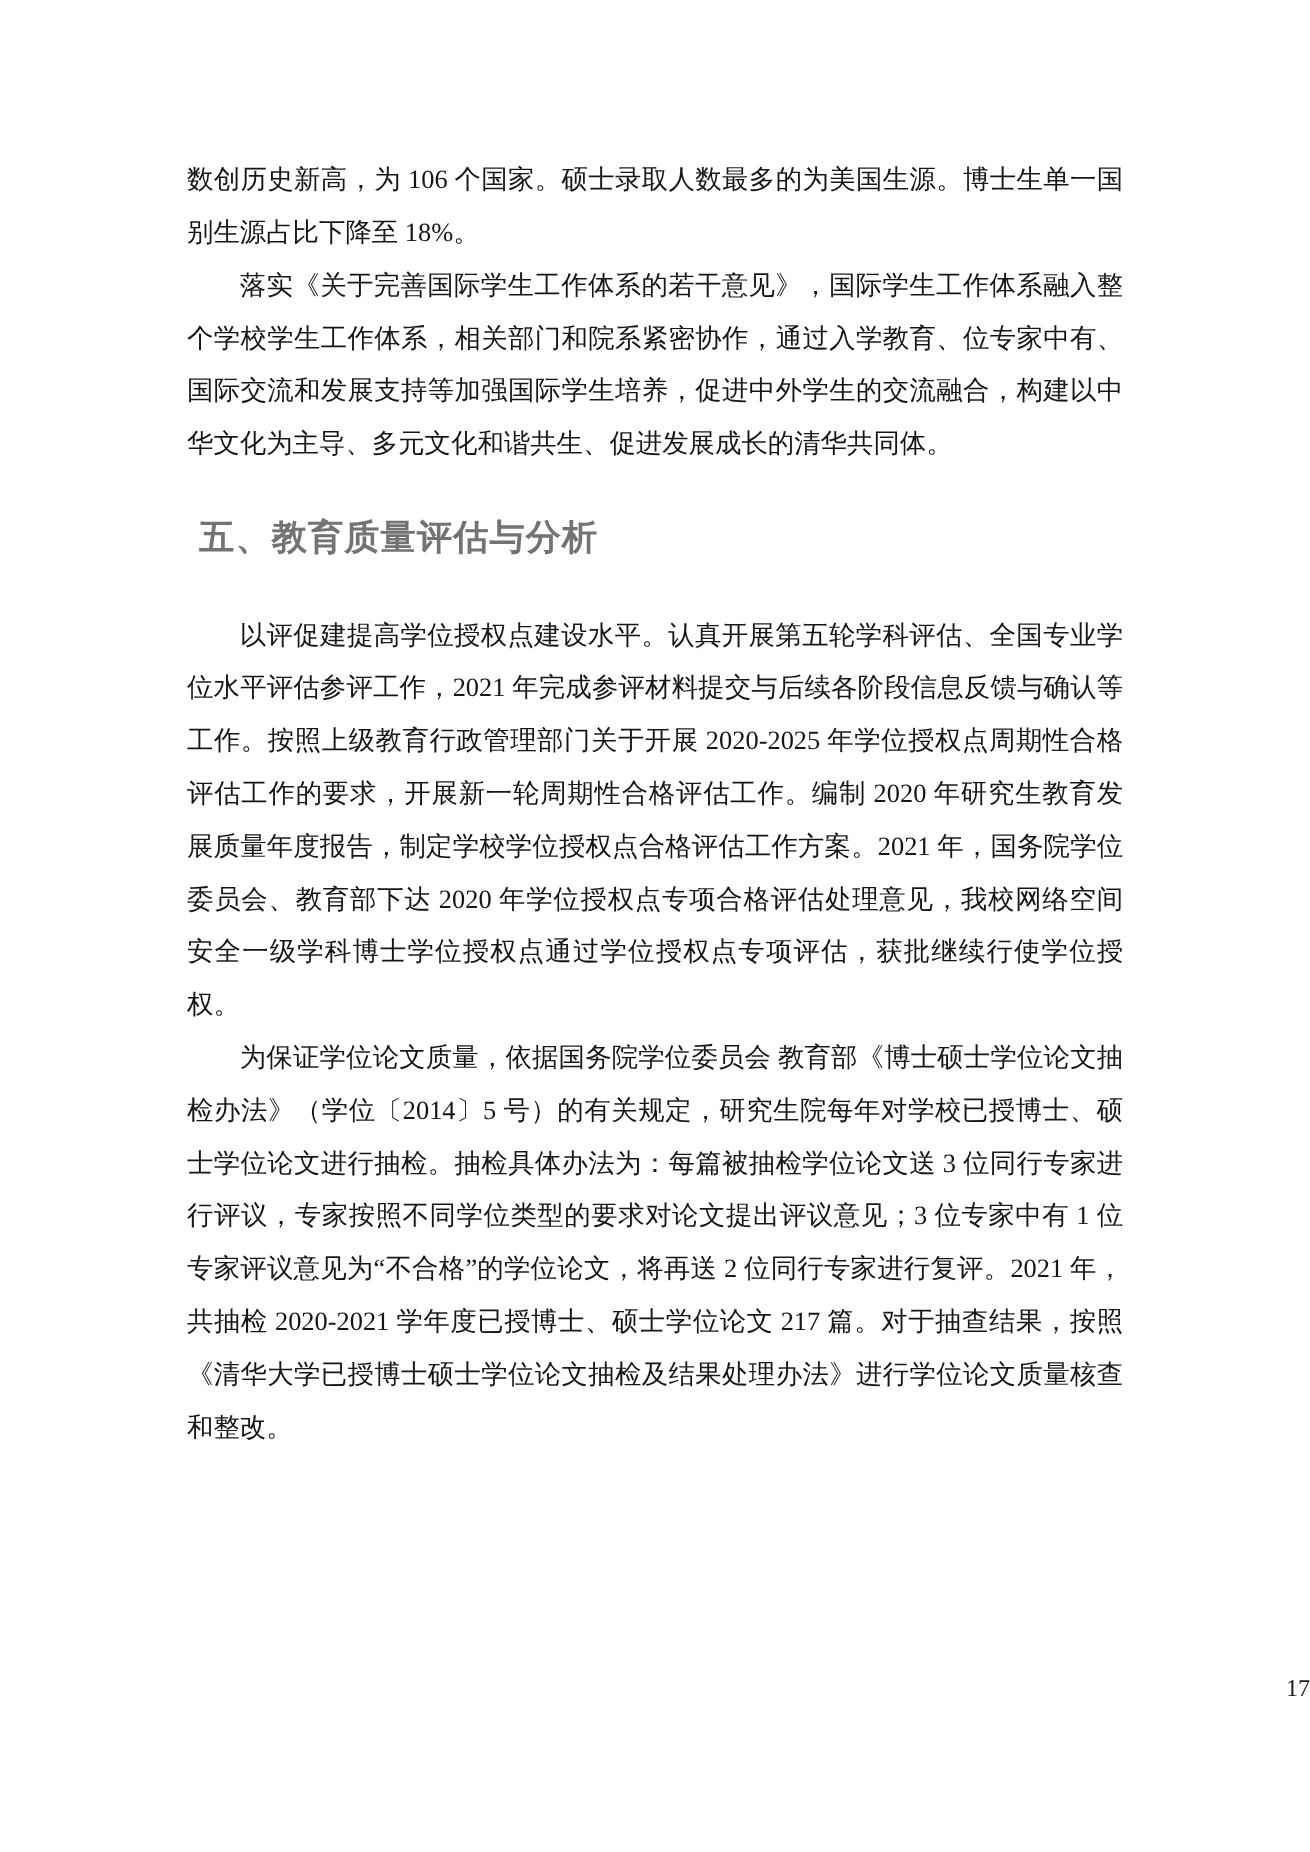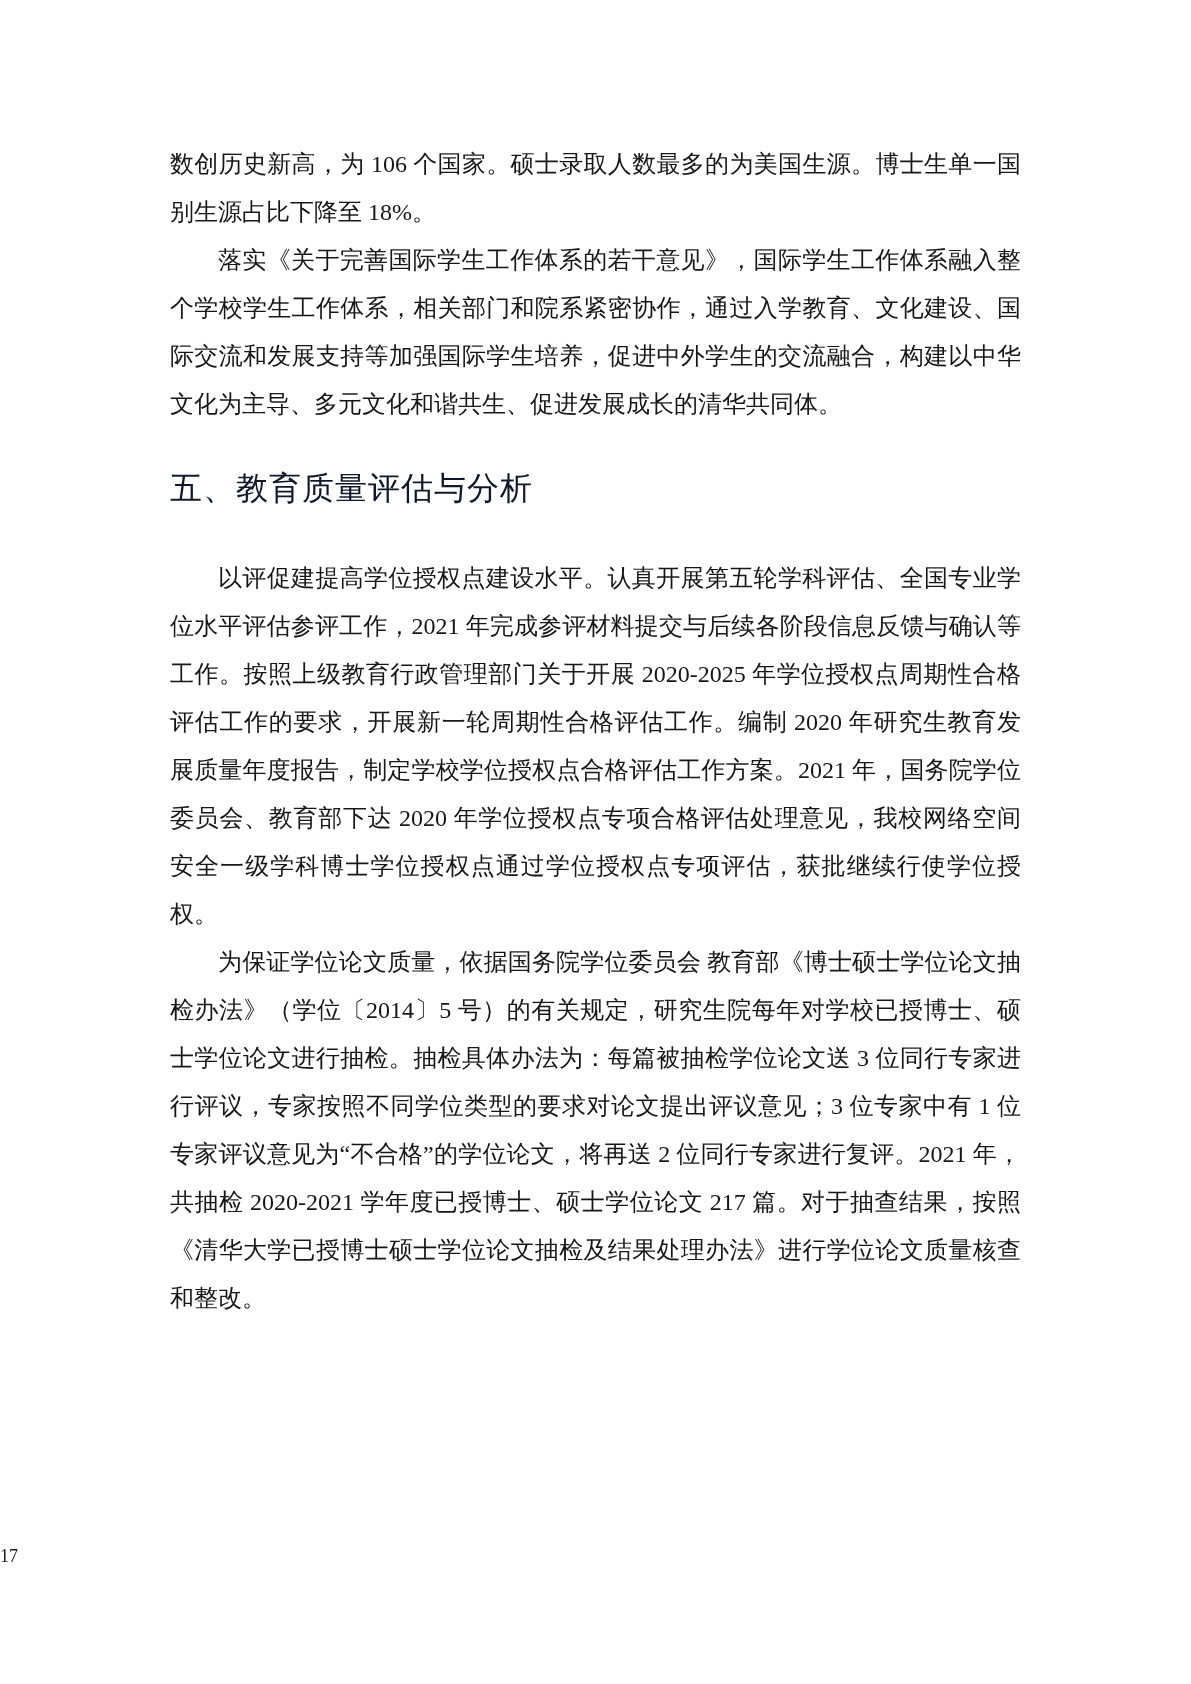--- a/index.html
+++ b/index.html
@@ -27,49 +27,48 @@
     line-height: 48px;
     color: #161616;
     text-align: justify;
     text-indent: 48px;
     word-break: break-all;
   }
   .body-text.no-indent {
     text-indent: 0;
   }
   .section-heading {
-    margin: 40px 0 46px 0;
+    margin: 40px 0 46px 11px;
     font-family: "DejaVu Sans", "Liberation Sans", sans-serif;
-    font-weight: normal;
+    font-weight: bold;
     font-size: 32px;
     line-height: 1.25;
     letter-spacing: 1px;
-    color: #0f172a;
+    color: #737373;
   }
   .page-footer {
     position: absolute;
     left: 0;
     top: 1522px;
     width: 100%;
-    text-align: left;
+    text-align: right;
     font-family: "Liberation Serif", "DejaVu Serif", serif;
-    font-size: 18px;
+    font-size: 22px;
     color: #1a1a1a;
-    margin-top: 24px;
   }
 </style>
 </head>
 <body>
 
 <div class="page">
   <div class="content">
 
     <p class="body-text no-indent">数创历史新高，为 106 个国家。硕士录取人数最多的为美国生源。博士生单一国别生源占比下降至 18%。</p>
 
-    <p class="body-text">落实《关于完善国际学生工作体系的若干意见》，国际学生工作体系融入整个学校学生工作体系，相关部门和院系紧密协作，通过入学教育、文化建设、国际交流和发展支持等加强国际学生培养，促进中外学生的交流融合，构建以中华文化为主导、多元文化和谐共生、促进发展成长的清华共同体。</p>
+    <p class="body-text">落实《关于完善国际学生工作体系的若干意见》，国际学生工作体系融入整个学校学生工作体系，相关部门和院系紧密协作，通过入学教育、位专家中有、国际交流和发展支持等加强国际学生培养，促进中外学生的交流融合，构建以中华文化为主导、多元文化和谐共生、促进发展成长的清华共同体。</p>
 
     <h2 class="section-heading">五、教育质量评估与分析</h2>
 
     <p class="body-text">以评促建提高学位授权点建设水平。认真开展第五轮学科评估、全国专业学位水平评估参评工作，2021 年完成参评材料提交与后续各阶段信息反馈与确认等工作。按照上级教育行政管理部门关于开展 2020-2025 年学位授权点周期性合格评估工作的要求，开展新一轮周期性合格评估工作。编制 2020 年研究生教育发展质量年度报告，制定学校学位授权点合格评估工作方案。2021 年，国务院学位委员会、教育部下达 2020 年学位授权点专项合格评估处理意见，我校网络空间安全一级学科博士学位授权点通过学位授权点专项评估，获批继续行使学位授权。</p>
 
     <p class="body-text">为保证学位论文质量，依据国务院学位委员会 教育部《博士硕士学位论文抽检办法》（学位〔2014〕5 号）的有关规定，研究生院每年对学校已授博士、硕士学位论文进行抽检。抽检具体办法为：每篇被抽检学位论文送 3 位同行专家进行评议，专家按照不同学位类型的要求对论文提出评议意见；3 位专家中有 1 位专家评议意见为“不合格”的学位论文，将再送 2 位同行专家进行复评。2021 年，共抽检 2020-2021 学年度已授博士、硕士学位论文 217 篇。对于抽查结果，按照《清华大学已授博士硕士学位论文抽检及结果处理办法》进行学位论文质量核查和整改。</p>
 
 
   </div>
 

